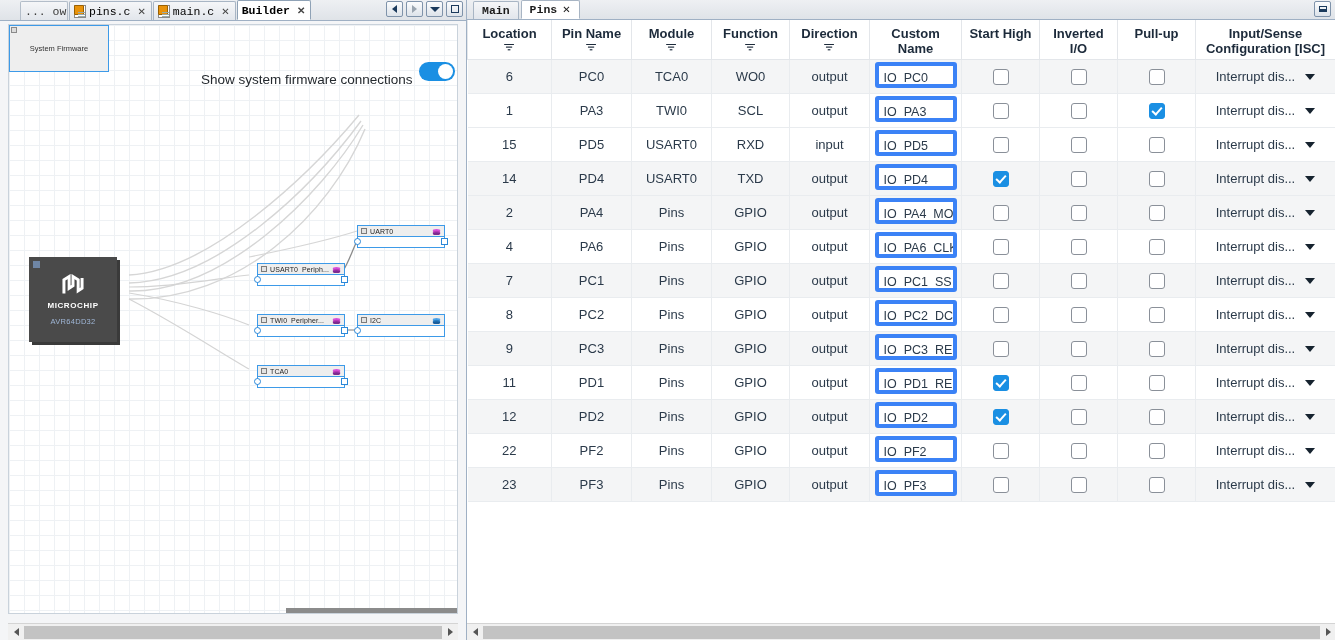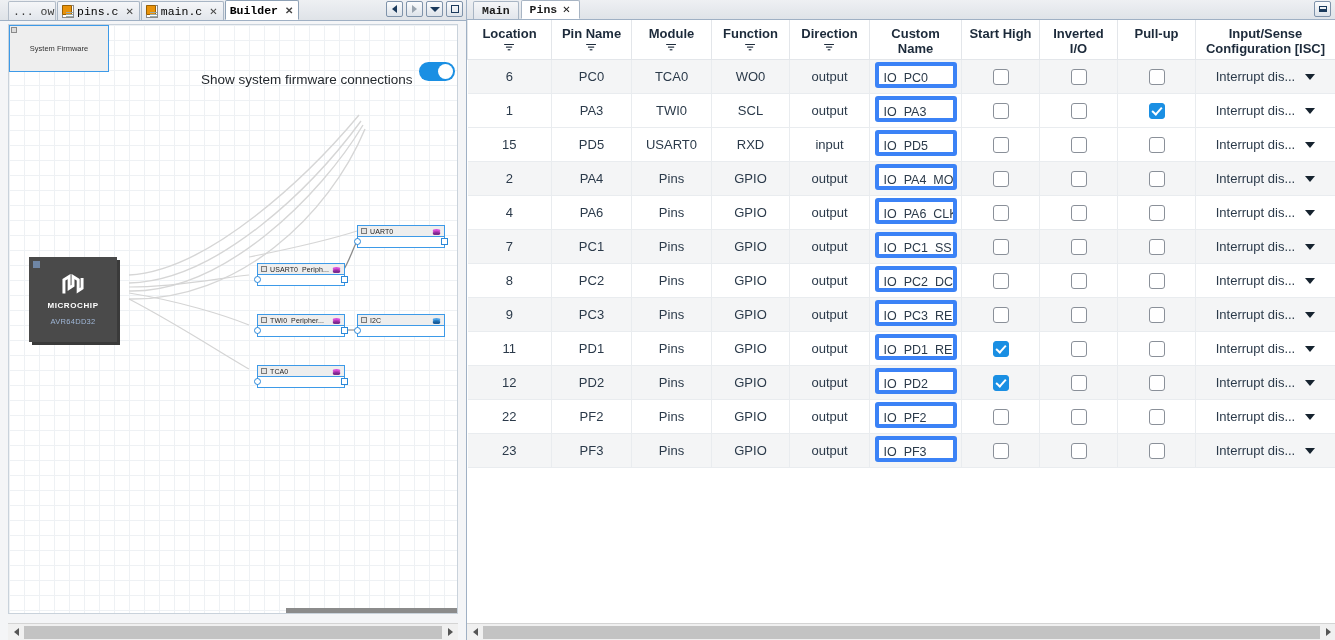--- a/index.html
+++ b/index.html
@@ -12,21 +12,21 @@
   }
   #app { position: relative; width: 1335px; height: 640px; display: flex; }
 
   
   #left-panel { position: relative; width: 466px; height: 640px; background: #f4f5f7; }
 
   .ide-tabbar {
     position: relative; height: 21px; width: 466px;
     background: linear-gradient(#eef0f3, #dfe3e8);
     border-bottom: 1px solid #9fb0c4;
-    display: flex; align-items: flex-end; padding-left: 8px;
+    display: flex; align-items: flex-end; padding-left: 20px;
   }
   .ide-tab {
     display: flex; align-items: center; gap: 3px;
     height: 19px; padding: 0 5px 0 4px;
     font-family: "Liberation Mono", monospace; font-size: 11.5px; color: #000;
     background: linear-gradient(#f5f6f8, #e2e6ec);
     border: 1px solid #a8b5c4; border-bottom: none;
     border-radius: 2px 2px 0 0;
     margin-right: 1px; white-space: nowrap;
   }
@@ -495,20 +495,37 @@
               <td><span class="chk"></span></td>
               <td><span class="chk"></span></td>
               <td class="isc-cell">
                 <div class="isc-sel">
                   <span class="txt">Interrupt dis...</span>
                   <span class="caret"></span>
                 </div>
               </td>
             </tr>
             <tr class="odd">
+              <td>14</td>
+              <td>PD4</td>
+              <td>USART0</td>
+              <td>TXD</td>
+              <td>output</td>
+              <td><div class="name-input">IO_PD4</div></td>
+              <td><span class="chk on"></span></td>
+              <td><span class="chk"></span></td>
+              <td><span class="chk"></span></td>
+              <td class="isc-cell">
+                <div class="isc-sel">
+                  <span class="txt">Interrupt dis...</span>
+                  <span class="caret"></span>
+                </div>
+              </td>
+            </tr>
+            <tr class="odd">
               <td>2</td>
               <td>PA4</td>
               <td>Pins</td>
               <td>GPIO</td>
               <td>output</td>
               <td><div class="name-input">IO_PA4_MO</div></td>
               <td><span class="chk"></span></td>
               <td><span class="chk"></span></td>
               <td><span class="chk"></span></td>
               <td class="isc-cell">

